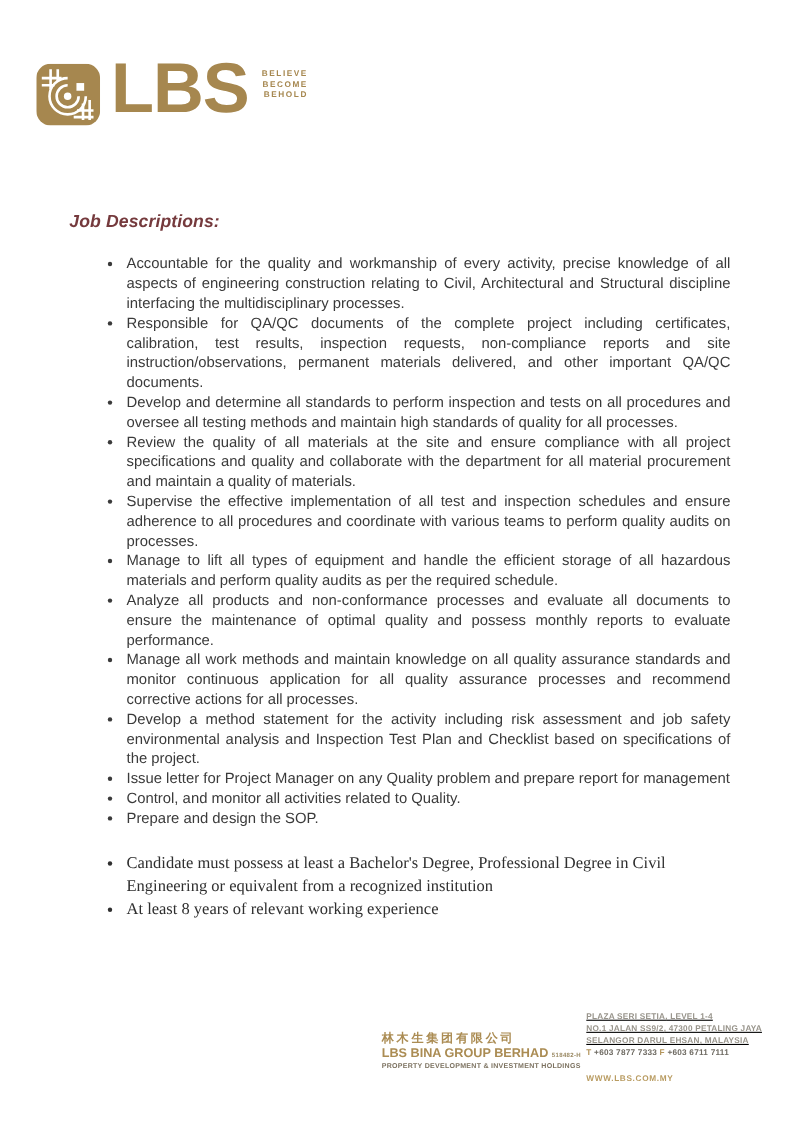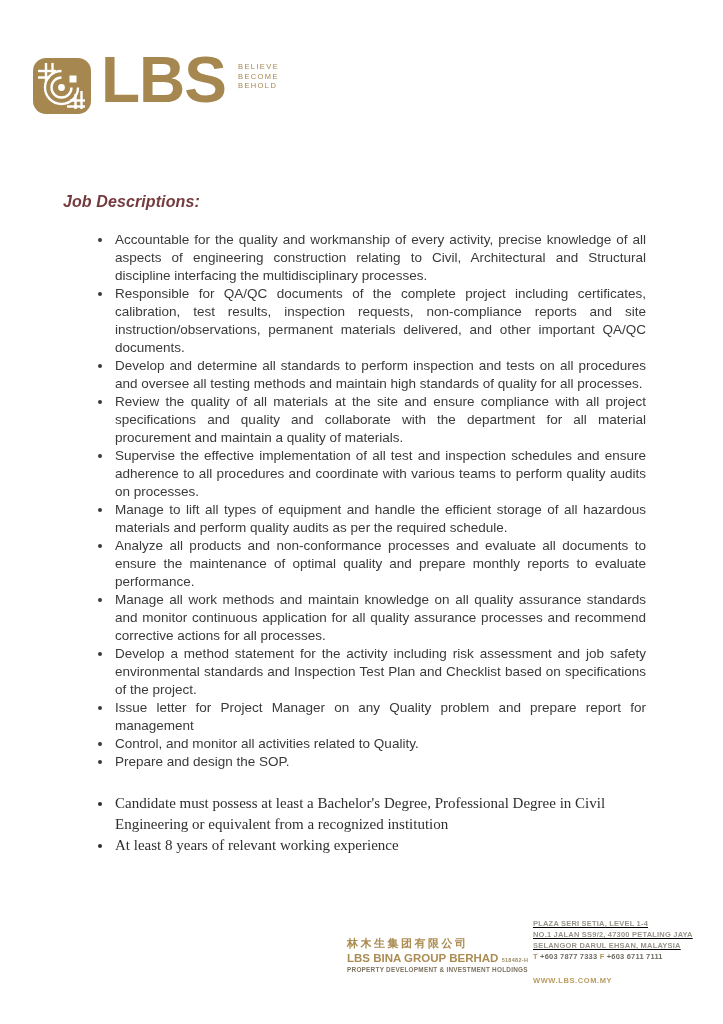--- a/index.html
+++ b/index.html
@@ -13,41 +13,41 @@
 
   
   .logo-row { position:absolute; left:33px; top:54px; display:flex; align-items:flex-start; }
   .logo-icon { display:block; margin-top:4px; }
   .logo-word {
     font-weight:bold; font-size:64px; line-height:52px;
     color:#a6874f; letter-spacing:-1px; margin-left:10px;
   }
   .logo-tagline {
     display:flex; flex-direction:column; margin-left:12px; margin-top:8px;
-    font-size:7.5px; font-weight:normal; letter-spacing:1.4px;
-    line-height:9.5px; color:#a6874f;
+    font-size:7.5px; font-weight:bold; letter-spacing:1.4px;
+    line-height:9.5px; color:#a6874f;align-items:flex-end;
   }
 
   
   .doc-title {
     position:absolute; left:63px; top:144px; margin:0;
     font-size:21px; font-weight:bold; color:#2e4a68;
     text-decoration:underline; text-decoration-thickness:1.5px; text-underline-offset:4px;
     letter-spacing:0.2px;
   }
   .section-heading {
     margin:0; font-size:16px; font-weight:bold; font-style:italic; color:#753a3d;
     letter-spacing:0.1px;
   }
   #desc-heading { position:absolute; left:63px; top:193px; }
 
   
   .body-flow { position:absolute; left:0; top:231px; width:723px; }
   ul.desc-list {
-    margin:0 77px 0 63px; padding:0 0 0 50px;
+    margin:0 59px 0 63px; padding:0 0 0 50px;
     font-size:13.5px; line-height:18px; color:#3a3a3a;
     text-align:justify;
   }
   ul.desc-list li { list-style:disc outside; padding-left:2px; }
   .req-heading { margin:36px 0 0 63px; }
   ul.req-list {
     margin:22px 83px 0 63px; padding:0 0 0 50px;
     font-family:"Liberation Serif", serif;
     font-size:15px; line-height:21px; color:#2f2f2f;
   }
@@ -102,23 +102,23 @@
   <h2 class="section-heading" id="desc-heading">Job Descriptions:</h2>
 
   <div class="body-flow">
     <ul class="desc-list">
         <li>Accountable for the quality and workmanship of every activity, precise knowledge of all aspects of engineering construction relating to Civil, Architectural and Structural discipline interfacing the multidisciplinary processes.</li>
         <li>Responsible for QA/QC documents of the complete project including certificates, calibration, test results, inspection requests, non-compliance reports and site instruction/observations, permanent materials delivered, and other important QA/QC documents.</li>
         <li>Develop and determine all standards to perform inspection and tests on all procedures and oversee all testing methods and maintain high standards of quality for all processes.</li>
         <li>Review the quality of all materials at the site and ensure compliance with all project specifications and quality and collaborate with the department for all material procurement and maintain a quality of materials.</li>
         <li>Supervise the effective implementation of all test and inspection schedules and ensure adherence to all procedures and coordinate with various teams to perform quality audits on processes.</li>
         <li>Manage to lift all types of equipment and handle the efficient storage of all hazardous materials and perform quality audits as per the required schedule.</li>
-        <li>Analyze all products and non-conformance processes and evaluate all documents to ensure the maintenance of optimal quality and prepare monthly reports to evaluate performance.</li>
+        <li>Analyze all products and non-conformance processes and evaluate all documents to ensure the maintenance of optimal quality and possess monthly reports to evaluate performance.</li>
         <li>Manage all work methods and maintain knowledge on all quality assurance standards and monitor continuous application for all quality assurance processes and recommend corrective actions for all processes.</li>
-        <li>Develop a method statement for the activity including risk assessment and job safety environmental standards and Inspection Test Plan and Checklist based on specifications of the project.</li>
+        <li>Develop a method statement for the activity including risk assessment and job safety environmental analysis and Inspection Test Plan and Checklist based on specifications of the project.</li>
         <li>Issue letter for Project Manager on any Quality problem and prepare report for management</li>
         <li>Control, and monitor all activities related to Quality.</li>
         <li>Prepare and design the SOP.</li>
       </ul>
 
 
     <ul class="req-list">
         <li>Candidate must possess at least a Bachelor's Degree, Professional Degree in Civil Engineering or equivalent from a recognized institution</li>
         <li>At least 8 years of relevant working experience</li>
       </ul>

